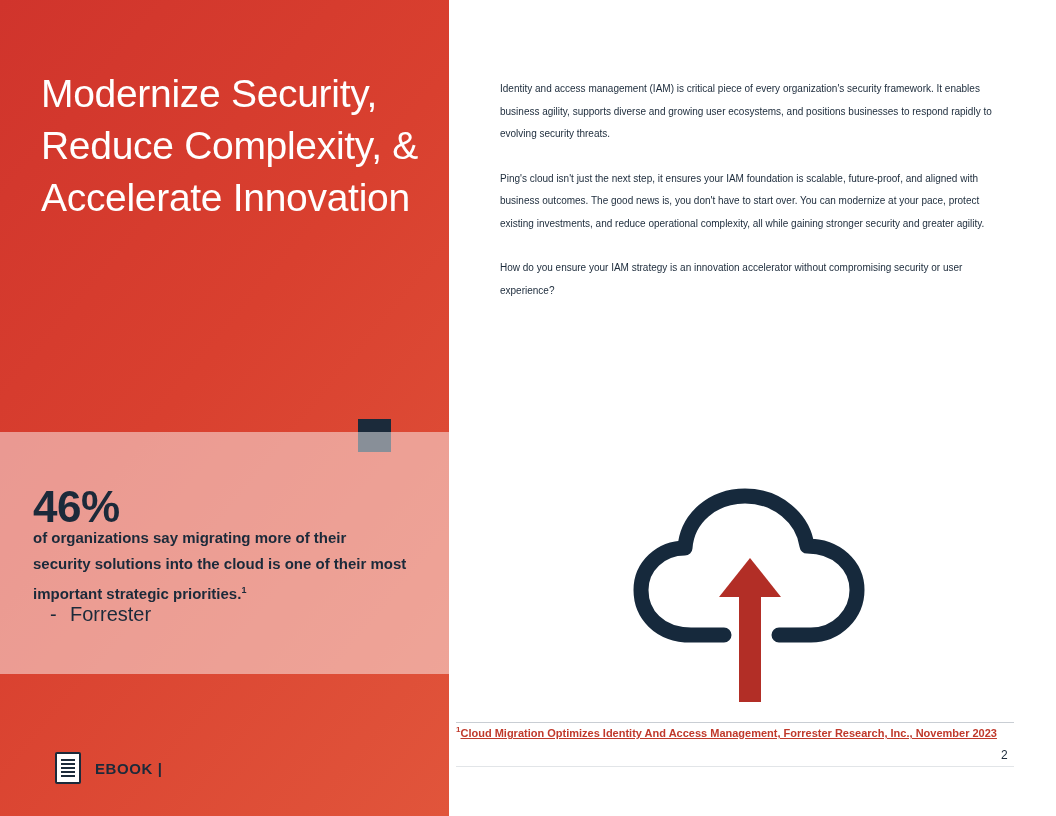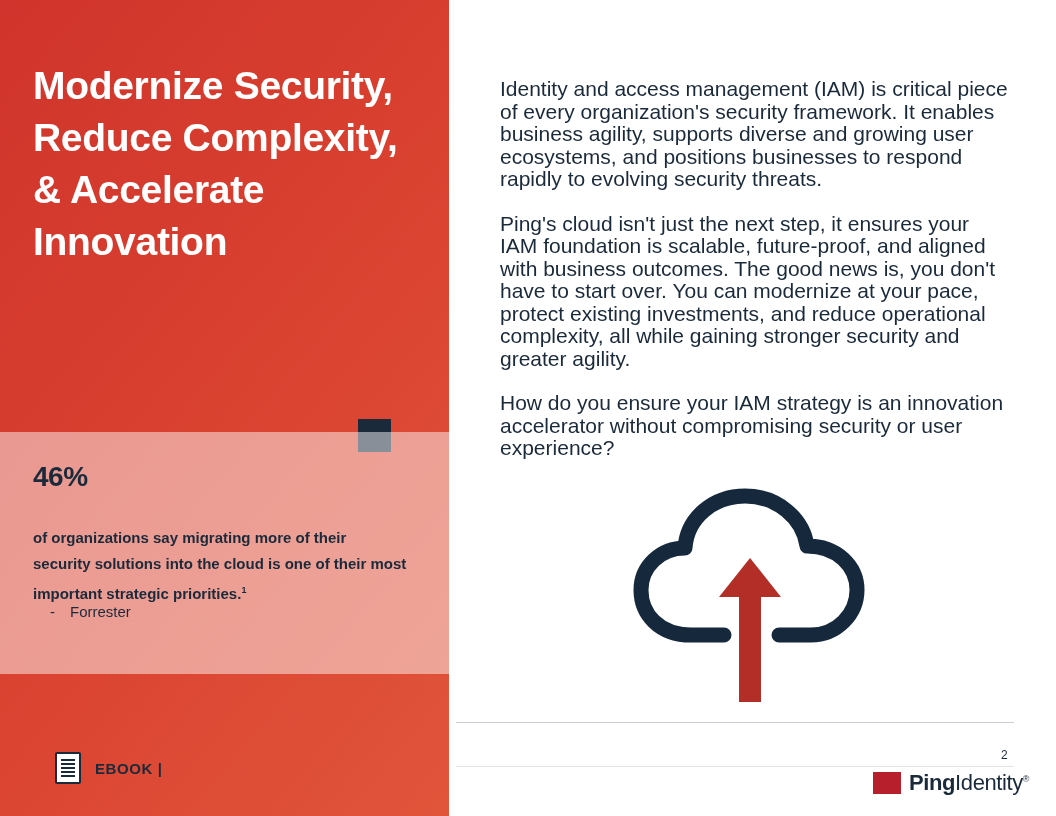--- a/index.html
+++ b/index.html
@@ -30,25 +30,25 @@
     background: linear-gradient(130deg, #d0342c 0%, #d9402f 45%, #e1553b 100%);
     overflow: hidden;
   }
   .title-block {
     position: absolute;
     left: 33px;
     top: 60px;
     width: 400px;
   }
   .title-block h1 {
-    margin: 0;
+    margin: 8px;
     color: #ffffff;
     font-size: 39px;
     line-height: 52px;
-    font-weight: bold;
+    font-weight: normal;
     letter-spacing: -0.3px;
   }
   .square-accent {
     position: absolute;
     left: 358px;
     top: 419px;
     width: 33px;
     height: 33px;
     background: #1b2a3a;
   }
@@ -56,24 +56,24 @@
     position: absolute;
     left: 0;
     top: 432px;
     width: 449px;
     height: 242px;
     background: rgba(255, 255, 255, 0.48);
   }
   .stat-number {
     position: absolute;
     left: 33px;
-    top: 29px;
-    margin: 0;
-    color: #1b2a3a;
-    font-size: 28px;
+    top: 50px;
+    margin: 0;
+    color: #1b2a3a;
+    font-size: 44px;
     font-weight: bold;
     letter-spacing: -0.5px;
   }
   .stat-text {
     position: absolute;
     left: 33px;
     top: 93px;
     width: 375px;
     margin: 0;
     color: #1b2a3a;
@@ -84,21 +84,21 @@
   .stat-text sup {
     font-size: 9px;
     vertical-align: super;
   }
   .stat-source {
     position: absolute;
     left: 50px;
     top: 171px;
     margin: 0;
     color: #1b2a3a;
-    font-size: 15px;
+    font-size: 20px;
     font-weight: normal;
   }
   .stat-source .dash {
     display: inline-block;
     width: 20px;
   }
 
   
   .ebook-footer {
     position: absolute;
@@ -146,21 +146,21 @@
   }
   .body-copy {
     position: absolute;
     left: 51px;
     top: 78px;
     width: 508px;
   }
   .body-copy p {
     margin: 0 0 22px 0;
     color: #1b2a3a;
-    font-size: 21px;
+    font-size: 10px;
     line-height: 22.5px;
     font-weight: normal;
   }
 
   
   .illustration {
     position: absolute;
     left: 180px;
     top: 480px;
     width: 250px;
@@ -289,25 +289,22 @@
 
         <g>
           <rect x="110" y="110" width="22" height="112" fill="#b22e26"></rect>
           <path d="M121 78 L 152 117 L 90 117 Z" fill="#b22e26"></path>
         </g>
       </svg>
     </div>
 
     <div class="footnote-rule"></div>
 
+    <p class="footnote"><sup>1</sup><a href="#">Cloud Migration Optimizes Identity And Access Management, Forrester Research, Inc., November 2023</a></p>
 
     <div class="page-number">2</div>
 
     <div class="bottom-rule"></div>
 
-    <div class="logo">
-      <div class="logo-mark"></div>
-      <div class="logo-text"><span class="ping">Ping</span><span class="identity">Identity</span><span class="reg">®</span></div>
-    </div>
 
   </div>
 
 </div>
 
 </body></html>

